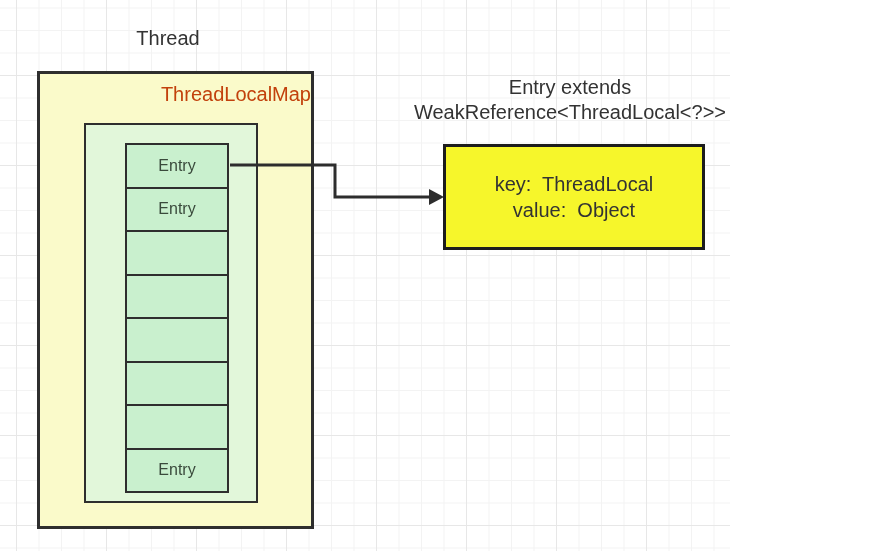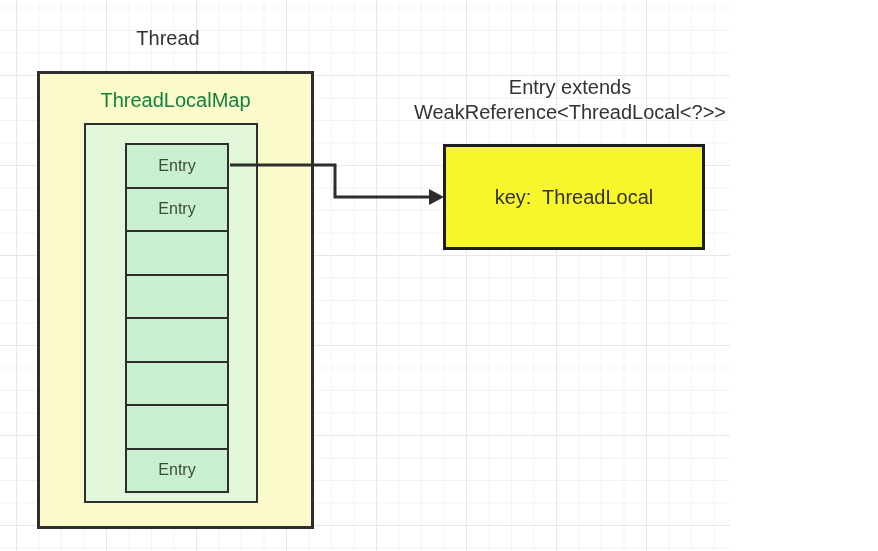--- a/index.html
+++ b/index.html
@@ -24,21 +24,21 @@
   }
   .thread-label{
     position:absolute;left:106px;top:27px;width:124px;
     text-align:center;font-size:20px;color:var(--text);
   }
   .outer-box{
     position:absolute;left:37px;top:71px;width:277px;height:458px;
     background:var(--outer-box-fill);border:3px solid var(--stroke);
   }
   .outer-title{
-    padding-top:15px;text-align:center;font-size:20px;color:#15803d;
+    padding-top:9px;text-align:right;font-size:20px;color:#c2410c;
   }
   .inner-box{
     position:absolute;left:84px;top:123px;width:174px;height:380px;
     background:var(--inner-box-fill);border:2.5px solid var(--stroke);
   }
   .cells{position:absolute;left:125px;top:143px;width:104px;}
   .cell{
     height:45.7px;border:2.5px solid var(--stroke);background:var(--cell-fill);
     display:flex;align-items:center;justify-content:center;
     font-size:16px;color:var(--entry-text);
@@ -86,15 +86,16 @@
     <polygon points="429,189 429,205 444,197" fill="#2d2d2d"></polygon>
   </svg>
 
   <div class="annotation">
     <div>Entry extends</div>
     <div>WeakReference&lt;ThreadLocal&lt;?&gt;&gt;</div>
   </div>
 
   <div class="detail-box">
     <div>key:  ThreadLocal</div>
+    <div>value:  Object</div>
   </div>
 
 </div>
 
 </body></html>

